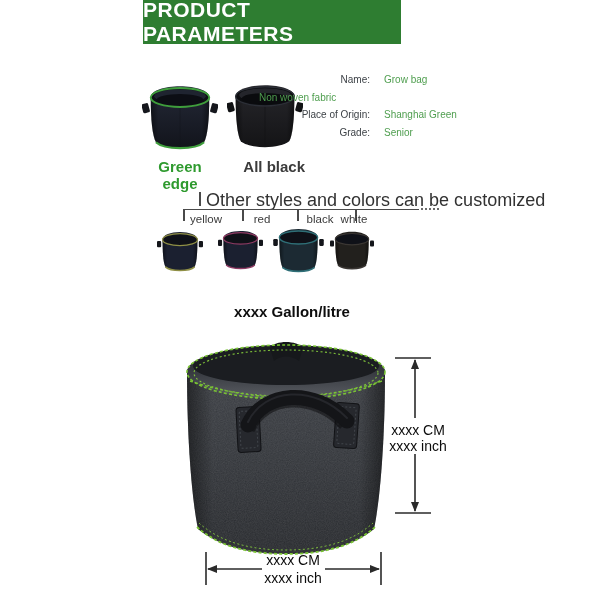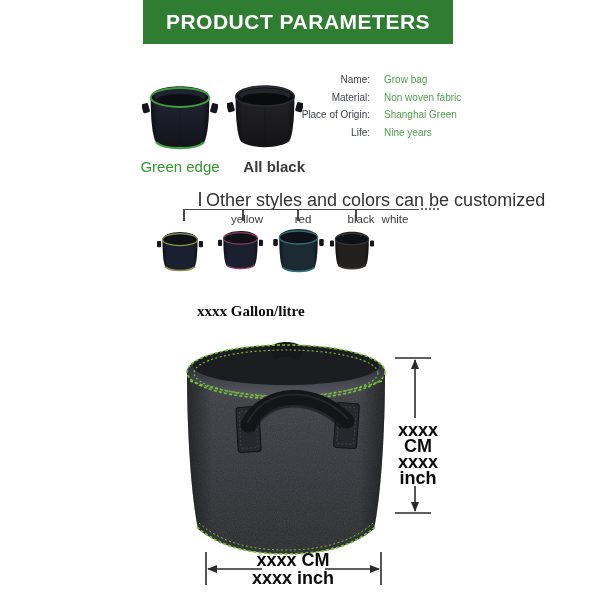--- a/index.html
+++ b/index.html
@@ -3,52 +3,52 @@
 <meta charset="utf-8">
 <style>
   html,body{margin:0;padding:0;background:#fff;}
   .canvas{
     position:relative;width:600px;height:600px;background:#ffffff;
     font-family:"Liberation Sans", sans-serif;overflow:hidden;
   }
   .abs{position:absolute;}
   
   .banner{
-    position:absolute;left:143px;top:0;width:310px;height:44px;
+    position:absolute;left:143px;top:0;width:258px;height:44px;
     background:#2e7d31;color:#ffffff;display:flex;align-items:center;justify-content:center;
     font-size:21px;font-weight:bold;letter-spacing:0.5px;
   }
   
   .label-green{
     position:absolute;left:140px;top:158px;width:80px;text-align:center;
-    color:#2e9a2e;font-weight:normal;font-size:15px;
+    color:#2e9a2e;font-weight:bold;font-size:15px;
   }
   .label-black{
     position:absolute;left:225px;top:158px;width:80px;text-align:right;
     color:#3b3b3b;font-weight:600;font-size:15px;
   }
   
   .params{position:absolute;left:245px;top:71px;}
   .prow{display:flex;align-items:center;height:17.5px;font-size:10px;}
   .plabel{width:125px;text-align:right;color:#3d4247;}
   .pvalue{margin-left:14px;color:#4f9e4f;}
   
   .cust-bar{position:absolute;left:199px;top:192px;width:2px;height:14px;background:#4a4a4a;}
   .cust-title{position:absolute;left:206px;top:190px;font-size:18px;color:#323232;white-space:nowrap;}
   .cust-line{position:absolute;left:183px;top:209px;width:236px;height:0;border-top:1.5px solid #4a4a4a;}
   .cust-dots{position:absolute;left:421px;top:208px;width:18px;height:0;border-top:2px dotted #6a6a6a;}
   .tick{position:absolute;top:209px;width:1.5px;height:12px;background:#4a4a4a;}
-  .opt-label{position:absolute;top:213px;transform:translateX(-50%);font-size:11.5px;color:#3a3a3a;margin-left:41px;}
+  .opt-label{position:absolute;top:213px;transform:translateX(-50%);font-size:11.5px;color:#3a3a3a;}
   
   .gallon{
-    position:absolute;left:197px;top:303px;width:190px;
-    font-size:15px;font-weight:bold;color:#0d0d0d;font-family:Liberation Serif, serif;
-  }
-  
-  .dim-text{font-size:18px;font-weight:bold;color:#0b0b0b;line-height:16px;text-align:center;}
+    position:absolute;left:197px;top:303px;width:190px;text-align:center;
+    font-size:15px;font-weight:bold;color:#0d0d0d;
+  }
+  
+  .dim-text{font-size:14px;font-weight:normal;color:#0b0b0b;line-height:16px;text-align:center;}
   .vdim-text{position:absolute;left:386px;top:422px;width:64px;background:#fff;}
   .hdim-cm{position:absolute;left:240px;top:552px;width:106px;}
   .hdim-inch{position:absolute;left:240px;top:570px;width:106px;}
   svg{display:block;}
   .overlay{position:absolute;left:0;top:0;}
 </style>
 </head>
 <body>
 
 <div class="canvas">
@@ -118,30 +118,29 @@
 
   <div class="label-green">Green edge</div>
   <div class="label-black">All black</div>
 
   <div class="params">
     <div class="prow">
       <div class="plabel">Name:</div>
       <div class="pvalue">Grow bag</div>
     </div>
     <div class="prow">
-      <div class="plabel">Material:</div>
       <div class="pvalue">Non woven fabric</div>
     </div>
     <div class="prow">
       <div class="plabel">Place of Origin:</div>
       <div class="pvalue">Shanghai Green</div>
     </div>
     <div class="prow">
-      <div class="plabel">Life:</div>
-      <div class="pvalue">Nine years</div>
+      <div class="plabel">Grade:</div>
+      <div class="pvalue">Senior</div>
     </div>
   </div>
 
   <div class="cust-bar"></div>
   <div class="cust-title">Other styles and colors can be customized</div>
   <div class="cust-line"></div>
   <div class="cust-dots"></div>
   <div class="tick" style="left:183px"></div>
   <div class="tick" style="left:242px"></div>
   <div class="tick" style="left:297px"></div>

